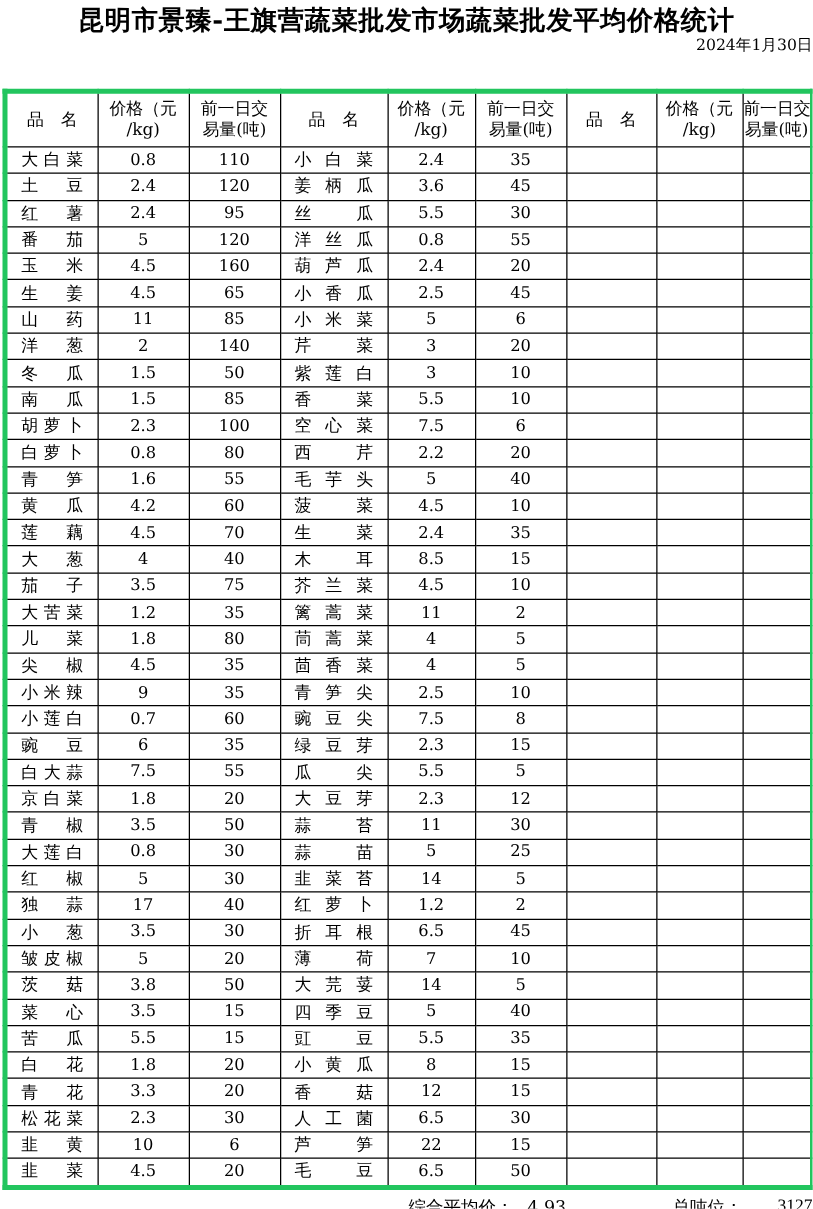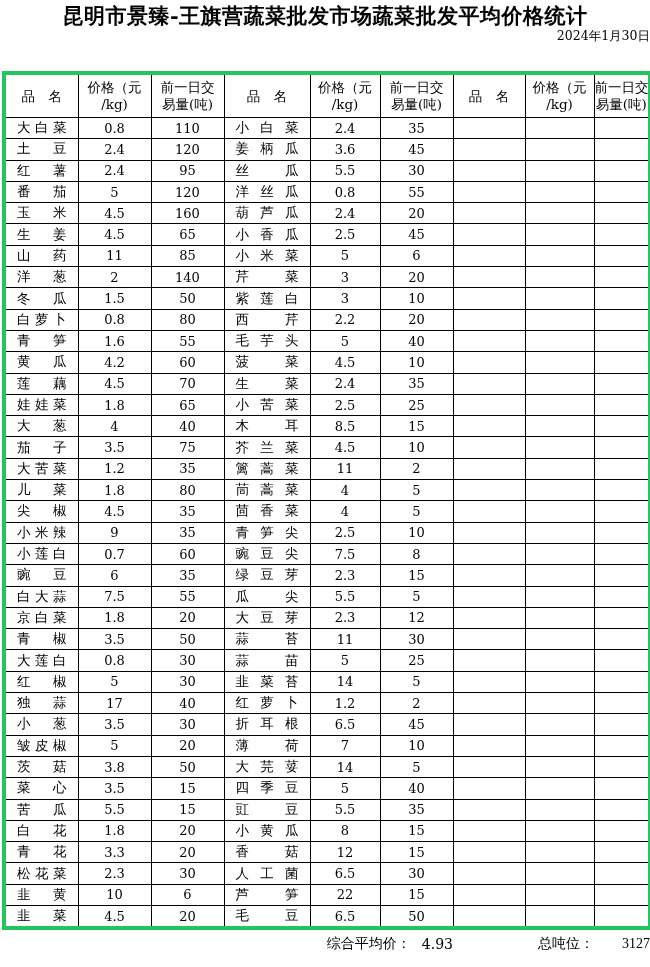--- a/index.html
+++ b/index.html
@@ -224,20 +224,42 @@
           <td class="num-cell">1.5</td>
           <td class="num-cell">50</td>
           <td class="name-cell">紫莲白</td>
           <td class="num-cell">3</td>
           <td class="num-cell">10</td>
           <td class="name-cell"></td>
           <td class="num-cell"></td>
           <td class="num-cell"></td>
         </tr>
         <tr>
+          <td class="name-cell">南瓜</td>
+          <td class="num-cell">1.5</td>
+          <td class="num-cell">85</td>
+          <td class="name-cell">香菜</td>
+          <td class="num-cell">5.5</td>
+          <td class="num-cell">10</td>
+          <td class="name-cell"></td>
+          <td class="num-cell"></td>
+          <td class="num-cell"></td>
+        </tr>
+        <tr>
+          <td class="name-cell">胡萝卜</td>
+          <td class="num-cell">2.3</td>
+          <td class="num-cell">100</td>
+          <td class="name-cell">空心菜</td>
+          <td class="num-cell">7.5</td>
+          <td class="num-cell">6</td>
+          <td class="name-cell"></td>
+          <td class="num-cell"></td>
+          <td class="num-cell"></td>
+        </tr>
+        <tr>
           <td class="name-cell">白萝卜</td>
           <td class="num-cell">0.8</td>
           <td class="num-cell">80</td>
           <td class="name-cell">西芹</td>
           <td class="num-cell">2.2</td>
           <td class="num-cell">20</td>
           <td class="name-cell"></td>
           <td class="num-cell"></td>
           <td class="num-cell"></td>
         </tr>
@@ -263,31 +285,20 @@
           <td class="num-cell"></td>
           <td class="num-cell"></td>
         </tr>
         <tr>
           <td class="name-cell">莲藕</td>
           <td class="num-cell">4.5</td>
           <td class="num-cell">70</td>
           <td class="name-cell">生菜</td>
           <td class="num-cell">2.4</td>
           <td class="num-cell">35</td>
-          <td class="name-cell"></td>
-          <td class="num-cell"></td>
-          <td class="num-cell"></td>
-        </tr>
-        <tr>
-          <td class="name-cell">娃娃菜</td>
-          <td class="num-cell">1.8</td>
-          <td class="num-cell">65</td>
-          <td class="name-cell">小苦菜</td>
-          <td class="num-cell">2.5</td>
-          <td class="num-cell">25</td>
           <td class="name-cell"></td>
           <td class="num-cell"></td>
           <td class="num-cell"></td>
         </tr>
         <tr>
           <td class="name-cell">大葱</td>
           <td class="num-cell">4</td>
           <td class="num-cell">40</td>
           <td class="name-cell">木耳</td>
           <td class="num-cell">8.5</td>

